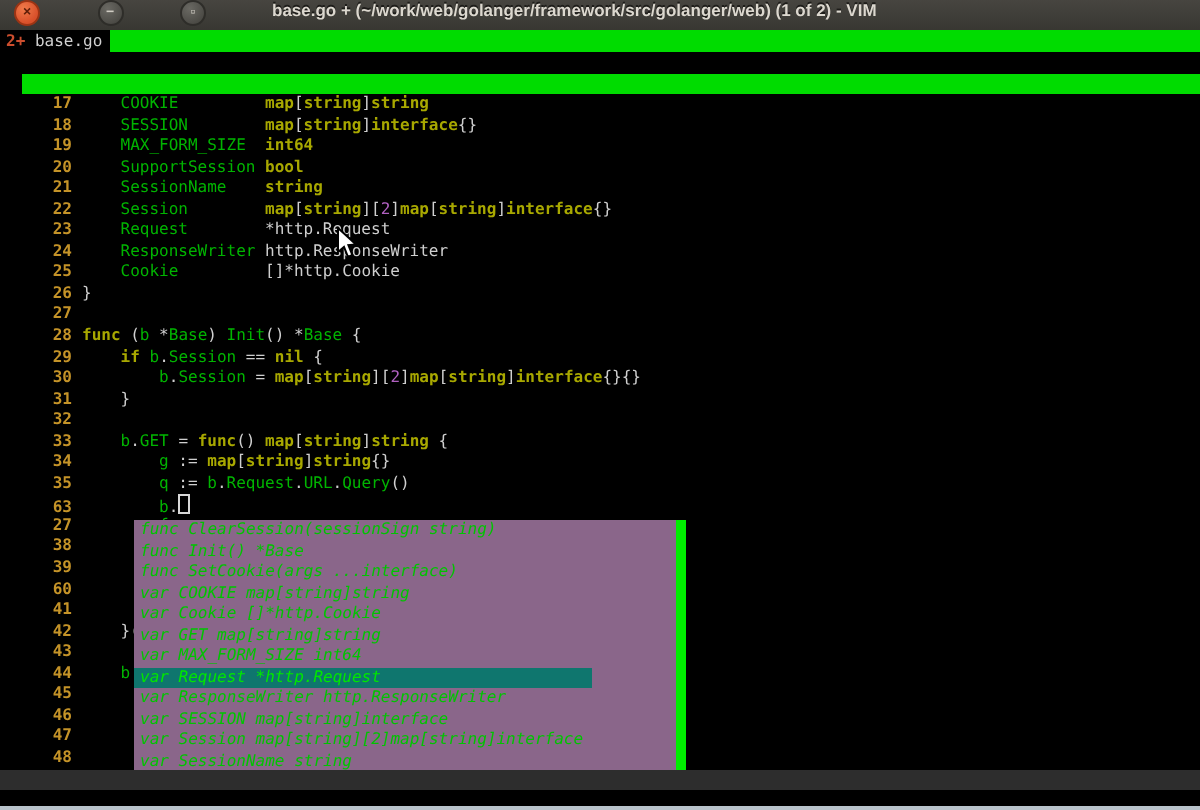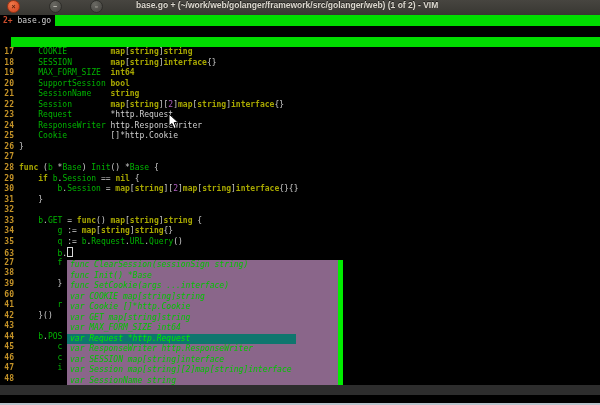--- a/index.html
+++ b/index.html
@@ -26,21 +26,21 @@
   #tabline .lbl{background:#000;color:#d0d0d0;padding:0 4px 0 3px;}
   #tabline .tabnum{color:#cc4e2e;font-weight:bold;}
   #tabline .fill{flex:1;background:#00dc00;}
   
   #bufline{top:26px;}
   
   #mbestatus{top:36.5px;background:#000;}
   #mbestatus .bar{position:absolute;left:11px;right:0;top:0;bottom:0;background:#00dc00;}
   
   #code{position:absolute;left:0;top:47px;width:600px;}
-  .row{height:10.55px;line-height:10.55px;white-space:pre;font-size:8px;overflow:hidden;}
+  .row{height:10.55px;line-height:10.55px;white-space:pre;font-size:8px;overflow:hidden;margin-left:22px;}
   .ln{display:inline-block;width:14px;text-align:right;margin-right:5px;
       color:#c49328;font-weight:bold;}
   .kw{color:#a8a800;font-weight:bold;}
   .id{color:#00b400;}
   .pl{color:#cfcfcf;}
   .nu{color:#b060c0;}
   .cursorbox{display:inline-block;width:4px;height:8px;border:1px solid #d8d8d8;
       vertical-align:-1px;}
   
   #popup{position:absolute;left:67px;top:260px;width:276px;background:#8a668a;font-style:italic;}

